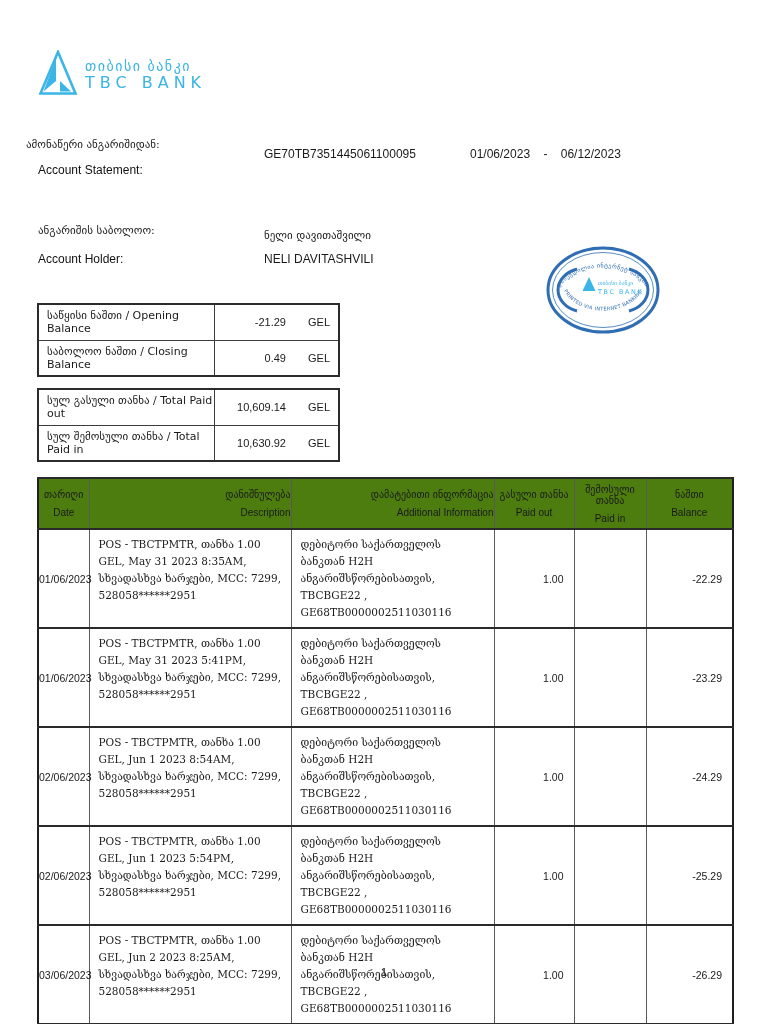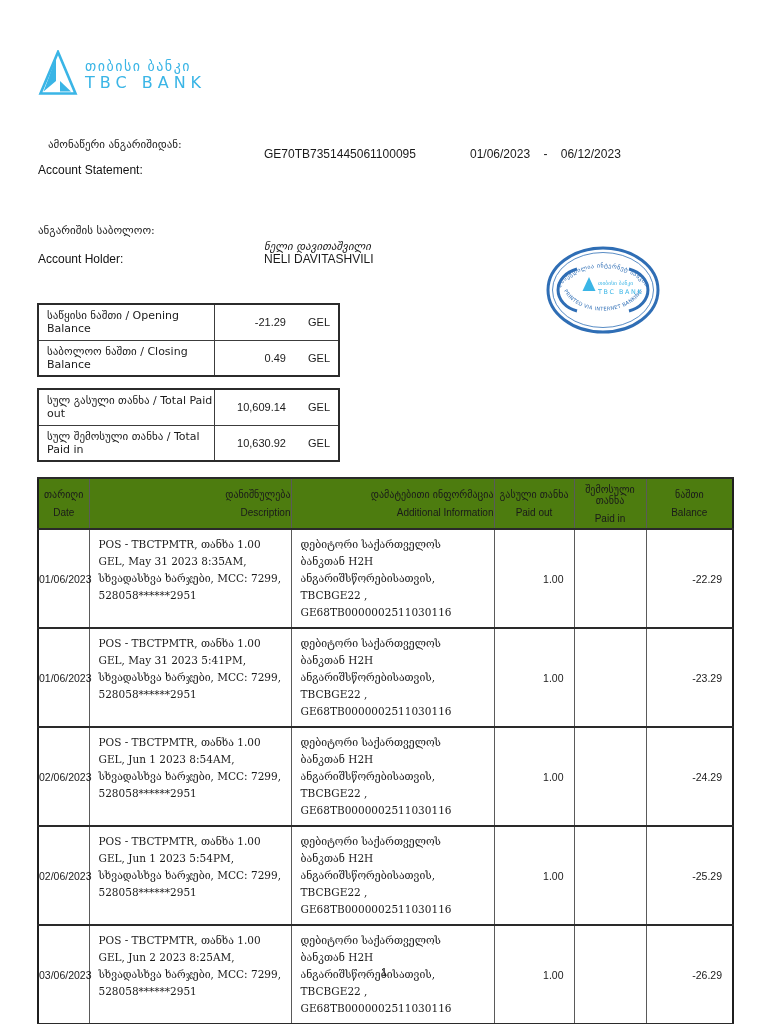--- a/index.html
+++ b/index.html
@@ -15,29 +15,29 @@
 
   
   .logo { position: absolute; left: 38px; top: 50px; display: flex; align-items: center; gap: 7px; }
   .logo-text { display: flex; flex-direction: column; line-height: 1.15; }
   .logo-ka { font-family: "DejaVu Sans", sans-serif; font-size: 14px; letter-spacing: 1.5px; color: #3ab5e6; }
   .logo-en { font-family: "DejaVu Sans", sans-serif; font-size: 16px; letter-spacing: 5px; color: #3ab5e6; }
 
   
   .lbl-ka { font-family: "DejaVu Sans", sans-serif; font-size: 11px; color: #222; }
   .lbl-en { font-size: 12px; color: #111; }
-  .stmt-label-ka { position: absolute; left: 48px; top: 138px; text-align: center; }
+  .stmt-label-ka { position: absolute; left: 26px; top: 138px; text-align: center; }
   .stmt-label-en { position: absolute; left: 38px; top: 163px; }
   .stmt-iban { position: absolute; left: 264px; top: 147px; font-size: 12px; }
   .stmt-period { position: absolute; left: 470px; top: 147px; font-size: 12px; }
   .stmt-period span { display: inline-block; }
   .period-sep { margin: 0 10px; }
 
   .holder-label-ka { position: absolute; left: 38px; top: 224px; }
-  .holder-name-ka  { position: absolute; left: 264px; top: 240px; font-style: italic; }
+  .holder-name-ka  { position: absolute; left: 264px; top: 229px; }
   .holder-label-en { position: absolute; left: 38px; top: 252px; }
   .holder-name-en  { position: absolute; left: 264px; top: 252px; font-size: 12px; }
 
   
   .stamp { position: absolute; left: 544px; top: 245px; width: 118px; height: 90px; }
 
   
   .sum-table { position: absolute; left: 37px; width: 303px; border-collapse: collapse; table-layout: fixed; }
   .sum-table-1 { top: 303px; }
   .sum-table-2 { top: 388px; }

